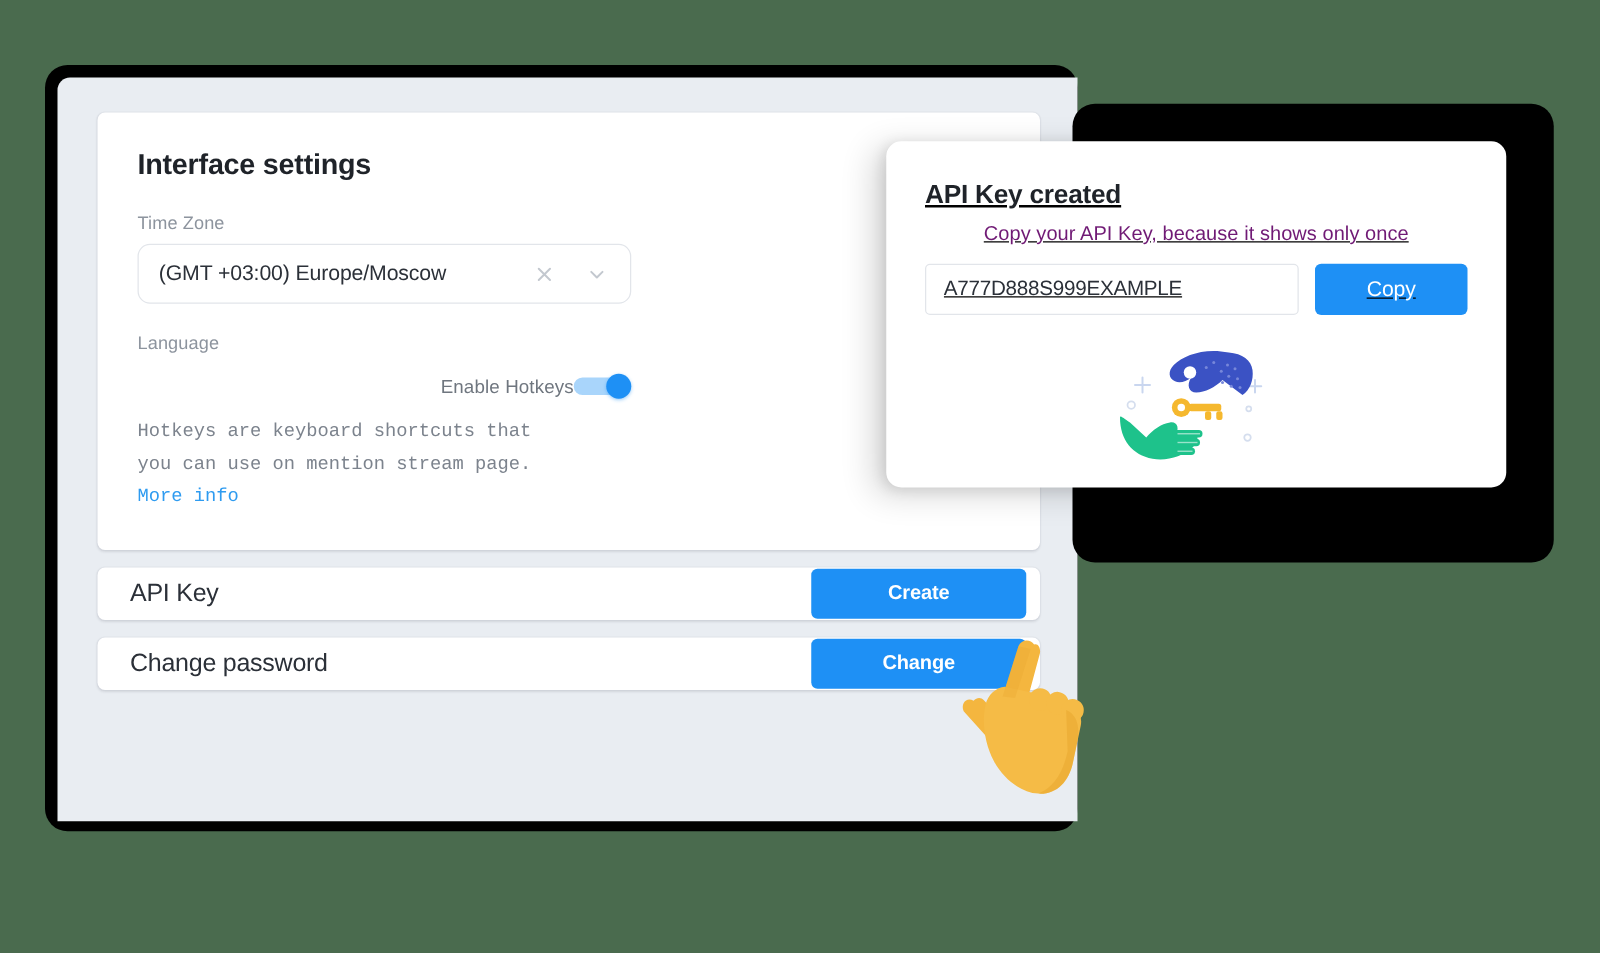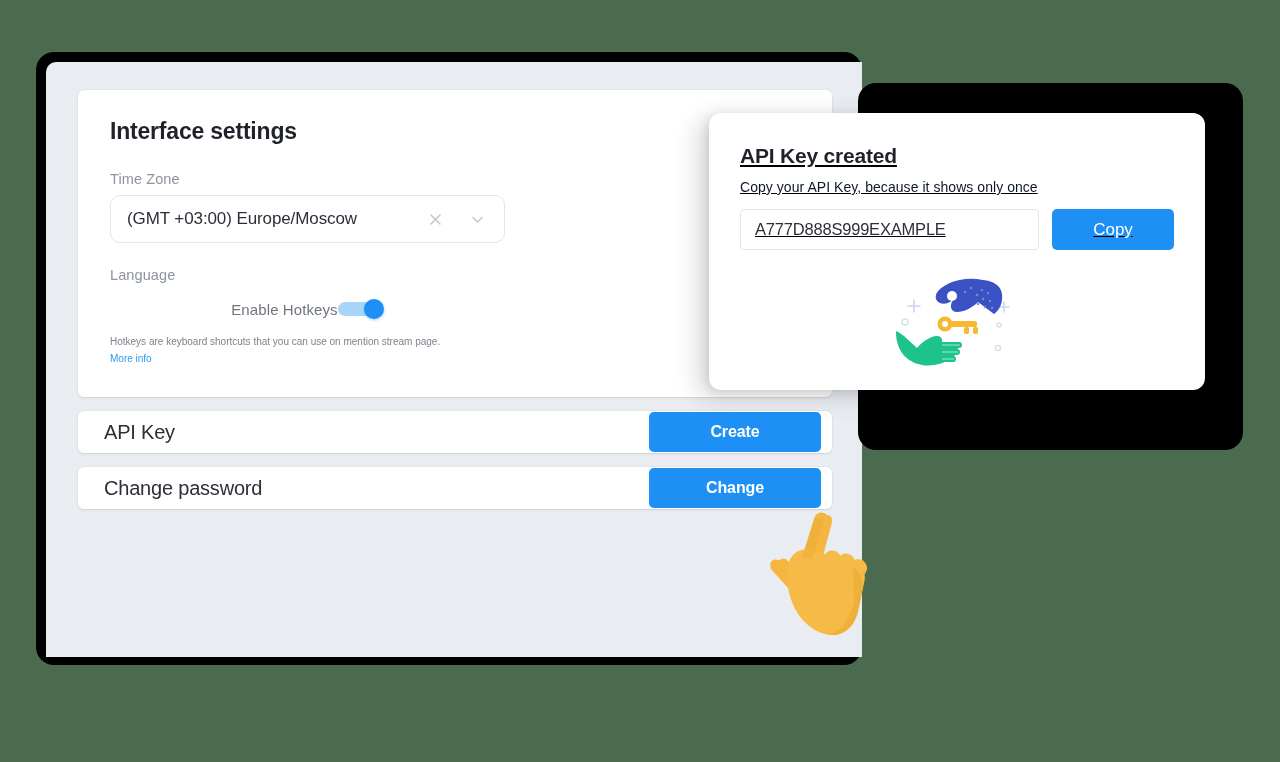--- a/index.html
+++ b/index.html
@@ -93,21 +93,21 @@
     display: flex;
     align-items: center;
     justify-content: center;
     flex: 0 0 auto;
   }
   .icon-clear { margin-right: 16px; }
 
   .hotkeys-row {
     display: flex;
     align-items: center;
-    justify-content: center;
+    justify-content: flex-end;
     width: 395px;
     margin-top: 16px;
     margin-bottom: 14px;
   }
 
   .hotkeys-label {
     font-size: 15px;
     color: #6f767f;
     letter-spacing: 0.1px;
   }
@@ -130,24 +130,25 @@
     position: absolute;
     right: 0; top: 0;
     width: 20px;
     height: 20px;
     border-radius: 50%;
     background: #1e90f5;
     box-shadow: 0 1px 3px rgba(30,144,245,0.45);
   }
 
   .hotkeys-desc {
-    font-size: 10px;
+    font-size: 15px;
     color: #7c838d;
     line-height: 1.72;
     max-width: 340px;
+    font-family: Liberation Mono, monospace;
   }
   .hotkeys-desc a {
     color: #2e9bf0;
     text-decoration: none;
   }
 
   .row-card {
     height: 42px;
     display: flex;
     align-items: center;
@@ -205,24 +206,25 @@
 
   .modal-title {
     font-size: 21px;
     font-weight: bold;
     color: #1f2329;
     letter-spacing: -0.2px;
     margin-bottom: 11px;
   }
 
   .modal-subtitle {
-    font-size: 14px;
-    color: #0f172a;
+    font-size: 16px;
+    color: #701a75;
     margin-bottom: 14px;
     letter-spacing: 0.05px;
+    text-align: center;
   }
 
   .key-row {
     display: flex;
     align-items: stretch;
     gap: 13px;
   }
 
   .key-input {
     flex: 1;

